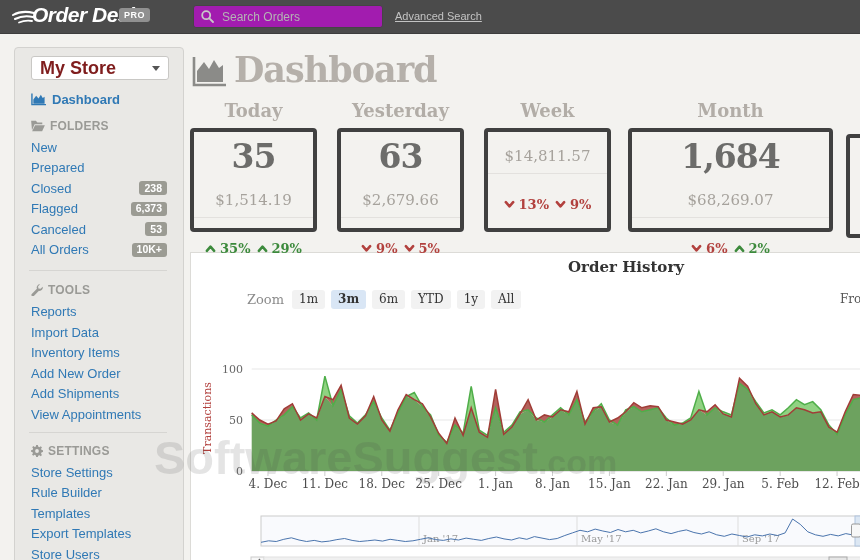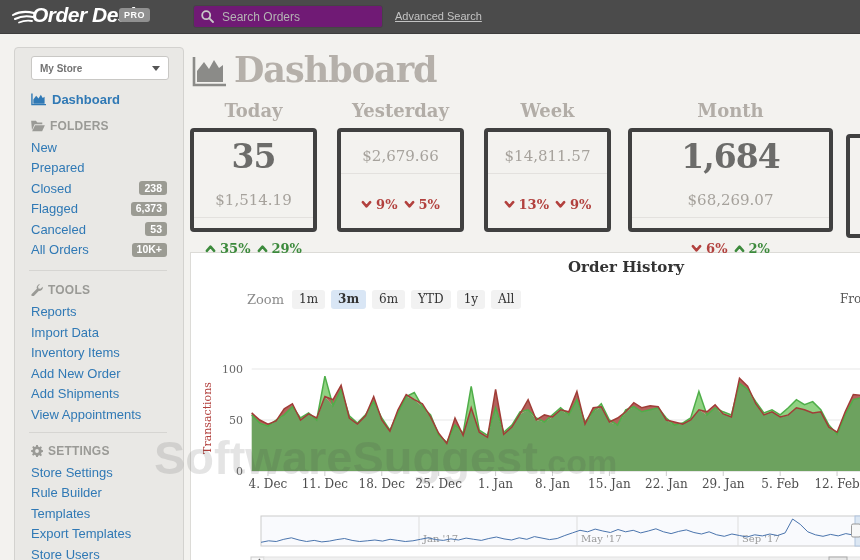--- a/index.html
+++ b/index.html
@@ -8,32 +8,32 @@
     background:#f3f2ef;font-family:"Liberation Sans",sans-serif;
     -webkit-font-smoothing:antialiased;
   }
   
   .topbar{position:absolute;left:0;top:0;width:860px;height:33px;background:#4b4b4b;border-bottom:1px solid #3d3d3d;z-index:20;}
   .logo{position:absolute;left:12px;top:3px;display:flex;align-items:center;cursor:pointer;}
   .logo-swoosh{margin-right:-4px;margin-top:3px;}
   .logo-text{color:#fff;font-size:21px;font-weight:bold;font-style:italic;letter-spacing:-.5px;}
   .pro-badge{position:absolute;left:119px;top:8px;background:#909090;color:#fff;font-size:9px;font-weight:bold;
     padding:2px 5px;border-radius:3px;letter-spacing:.5px;}
-  .search-wrap{position:absolute;left:193px;top:5px;width:190px;height:23px;background:#701a75;border:1px solid #454545;
+  .search-wrap{position:absolute;left:193px;top:5px;width:190px;height:23px;background:#a21caf;border:1px solid #454545;
     border-radius:3px;display:flex;align-items:center;box-sizing:border-box;padding:0 7px;}
   .search-wrap input{background:transparent;border:none;outline:none;color:#ddd;font-size:12px;width:150px;margin-left:6px;
     font-family:"Liberation Sans",sans-serif;}
   .search-wrap input::placeholder{color:#b4b4b4;}
   .adv-search{position:absolute;left:395px;top:10px;color:#c3c3c3;font-size:11px;text-decoration:underline;cursor:pointer;}
   
   .sidebar{position:absolute;left:14px;top:47px;width:170px;height:520px;background:#e9e8e5;
     border:1px solid #d3d2cf;border-radius:4px 4px 0 0;box-sizing:border-box;padding:8px 16px 0 14px;z-index:2;}
   .store-select{margin:0 0 12px 2px;width:138px;height:24px;background:#fff;border:1px solid #c9c8c5;border-radius:3px;
     display:flex;align-items:center;justify-content:space-between;padding:0 8px;box-sizing:border-box;cursor:pointer;}
-  .store-select span.val{font-size:10px;color:#737373;font-weight:bold;}
+  .store-select span.val{font-size:18px;color:#7f1d1d;font-weight:bold;}
   .caret-down{width:0;height:0;border-left:4px solid transparent;border-right:4px solid transparent;border-top:5px solid #555;}
   .dash-link{display:flex;align-items:center;height:14px;margin:0 0 13px 2px;color:#3079b5;font-size:13px;font-weight:bold;
     text-decoration:none;cursor:pointer;}
   .dash-link .icon{margin-right:6px;}
   .section-header{display:flex;align-items:center;height:13px;margin:0 0 8px 2px;color:#9a9a96;font-size:12px;font-weight:bold;
     letter-spacing:.2px;}
   .section-header .icon{margin-right:5px;}
   .side-item{display:flex;align-items:center;justify-content:space-between;height:14px;margin:0 0 6.5px 2px;
     color:#3079b5;font-size:13px;text-decoration:none;cursor:pointer;}
   .badge{background:#9b9b93;color:#fff;font-size:10.5px;font-weight:bold;padding:1.5px 5px;border-radius:3px;line-height:11px;}
@@ -222,20 +222,21 @@
             <path d="M2 7 L6 2.5 L10 7" stroke="currentColor" stroke-width="2.8" fill="none" stroke-linecap="round" stroke-linejoin="round"></path>
           </svg>
           <span class="chg-val">29%</span>
         </span>
     </div>
   </div>
 </div>
 <div class="stat-col" style="left:337px;width:127px;">
   <div class="stat-head">Yesterday</div>
   <div class="stat-card">
+    <div class="stat-count">63</div>
     <div class="stat-amount">$2,679.66</div>
     <div class="stat-changes">
       <span class="chg down">
           <svg width="11" height="9" viewBox="0 0 12 9">
             <path d="M2 7 L6 2.5 L10 7" stroke="currentColor" stroke-width="2.8" fill="none" stroke-linecap="round" stroke-linejoin="round"></path>
           </svg>
           <span class="chg-val">9%</span>
         </span>
       <span class="chg down">
           <svg width="11" height="9" viewBox="0 0 12 9">

